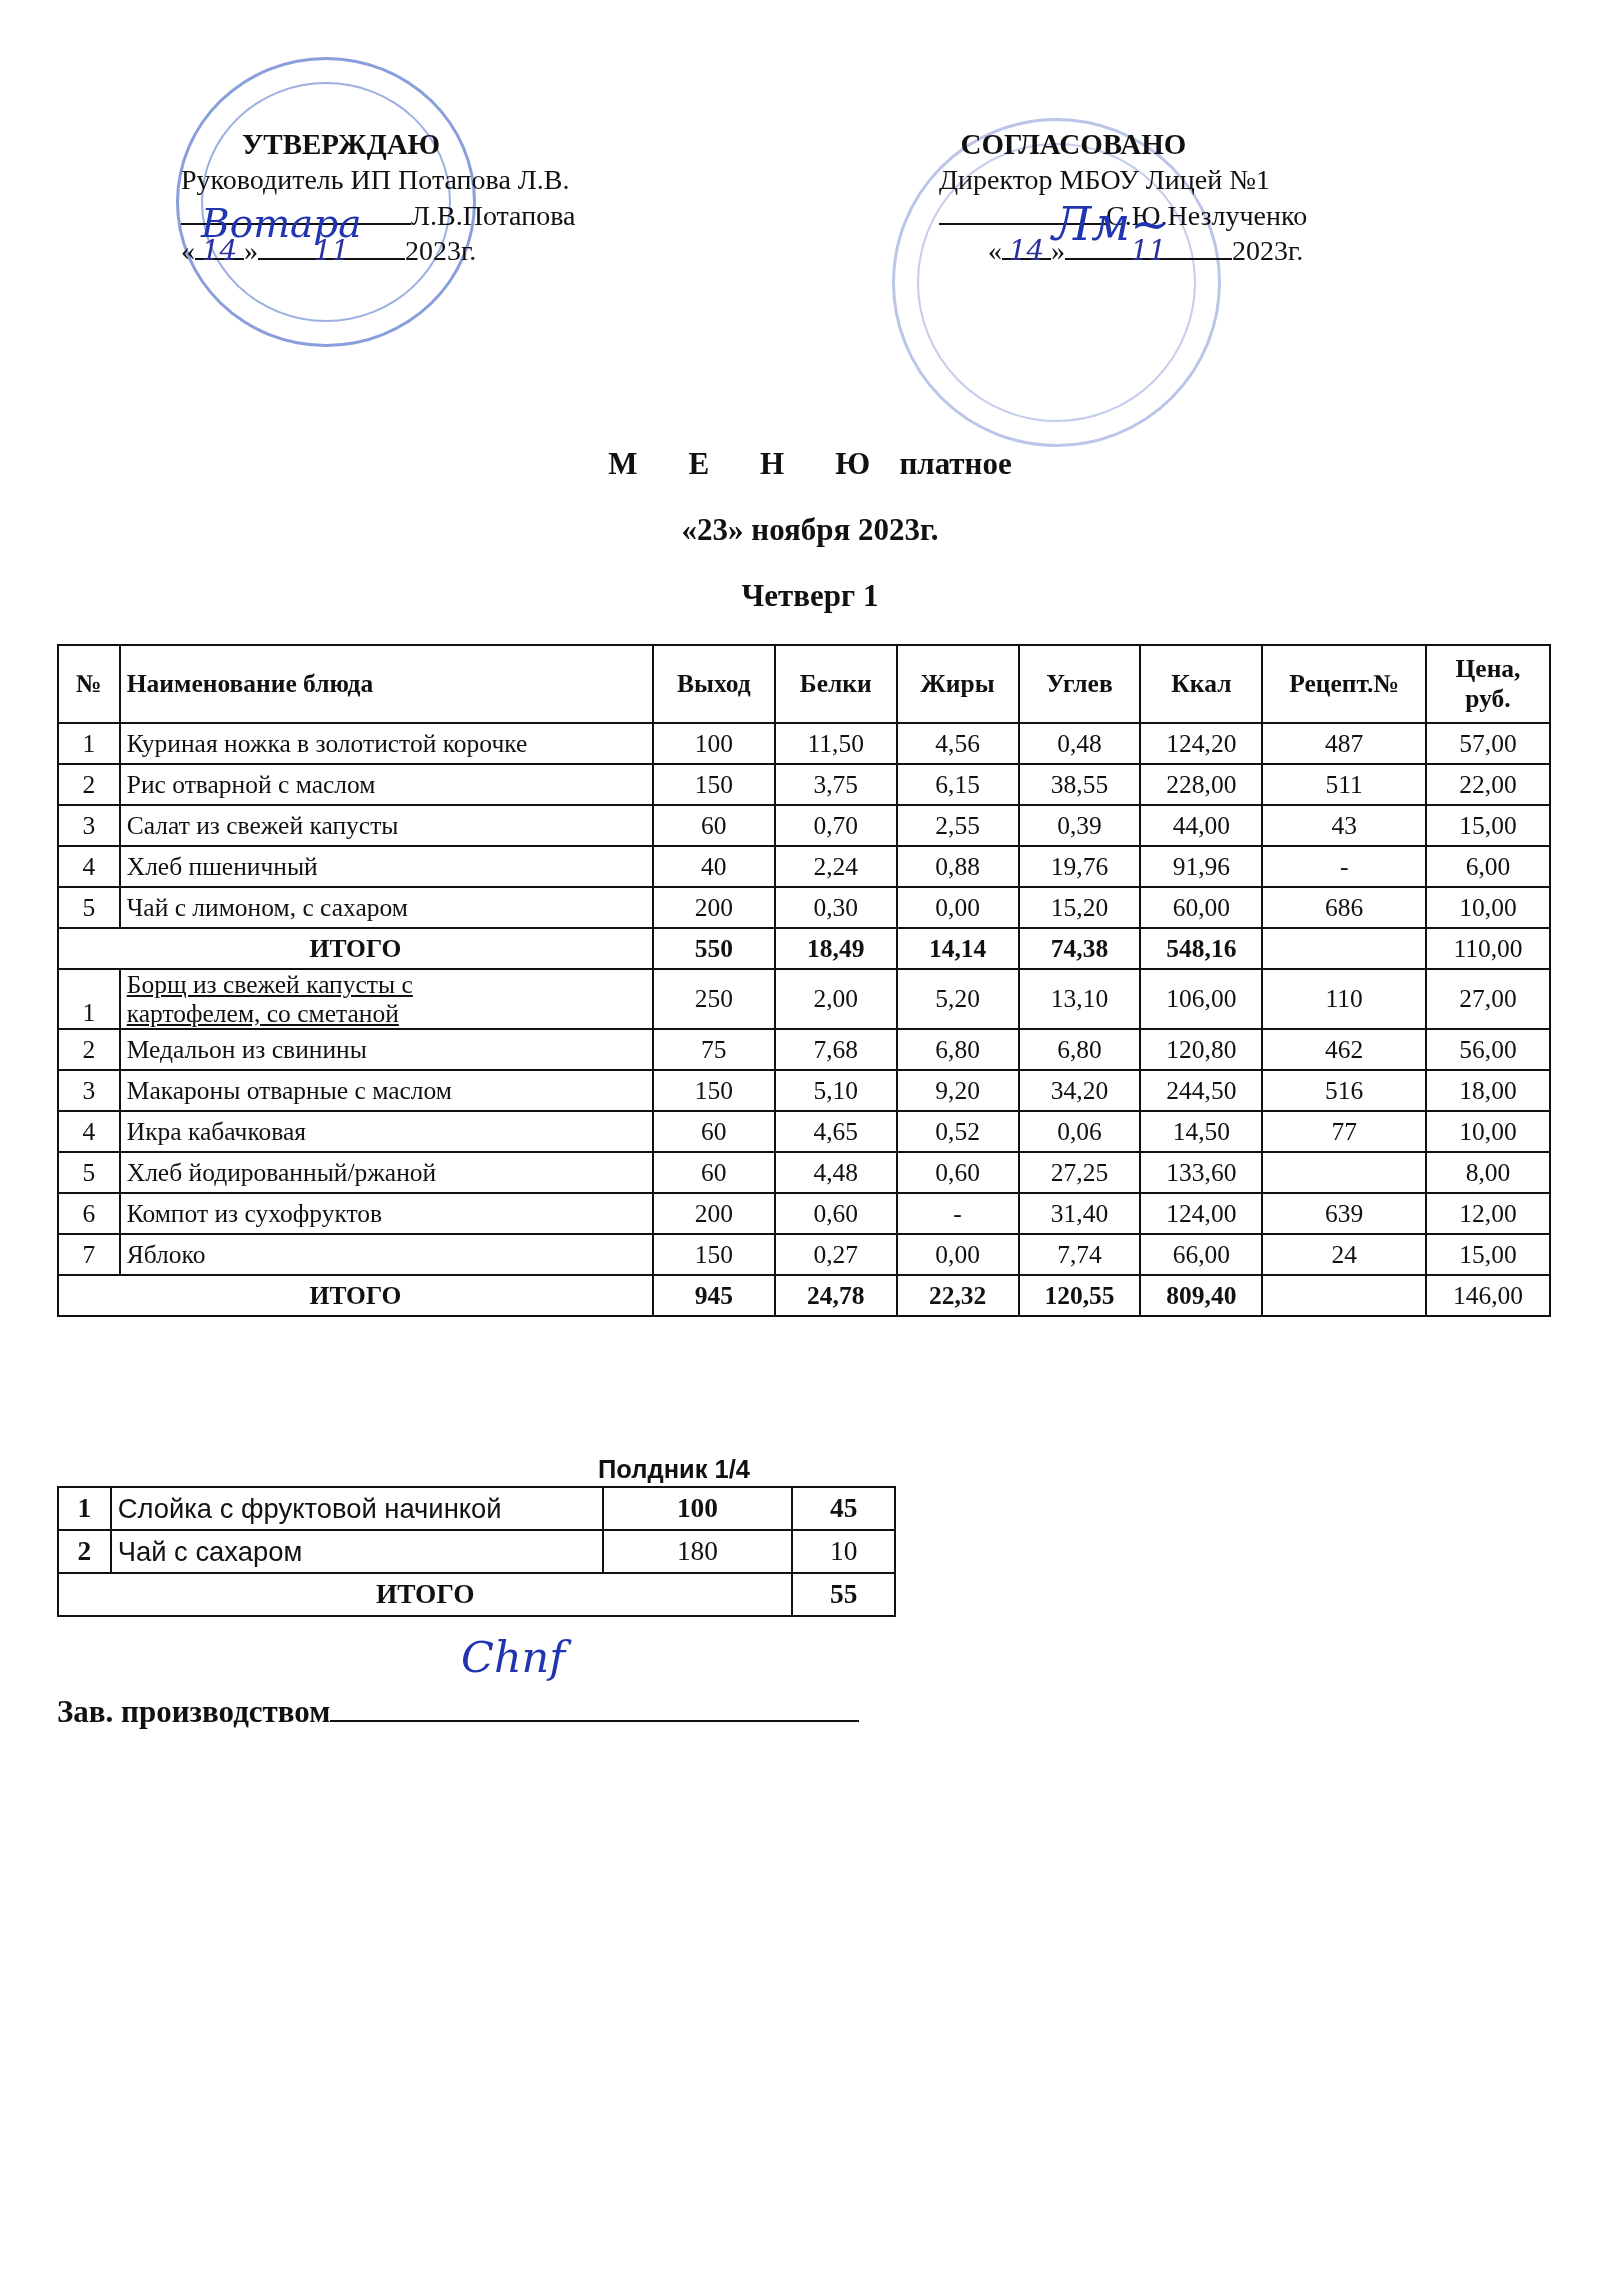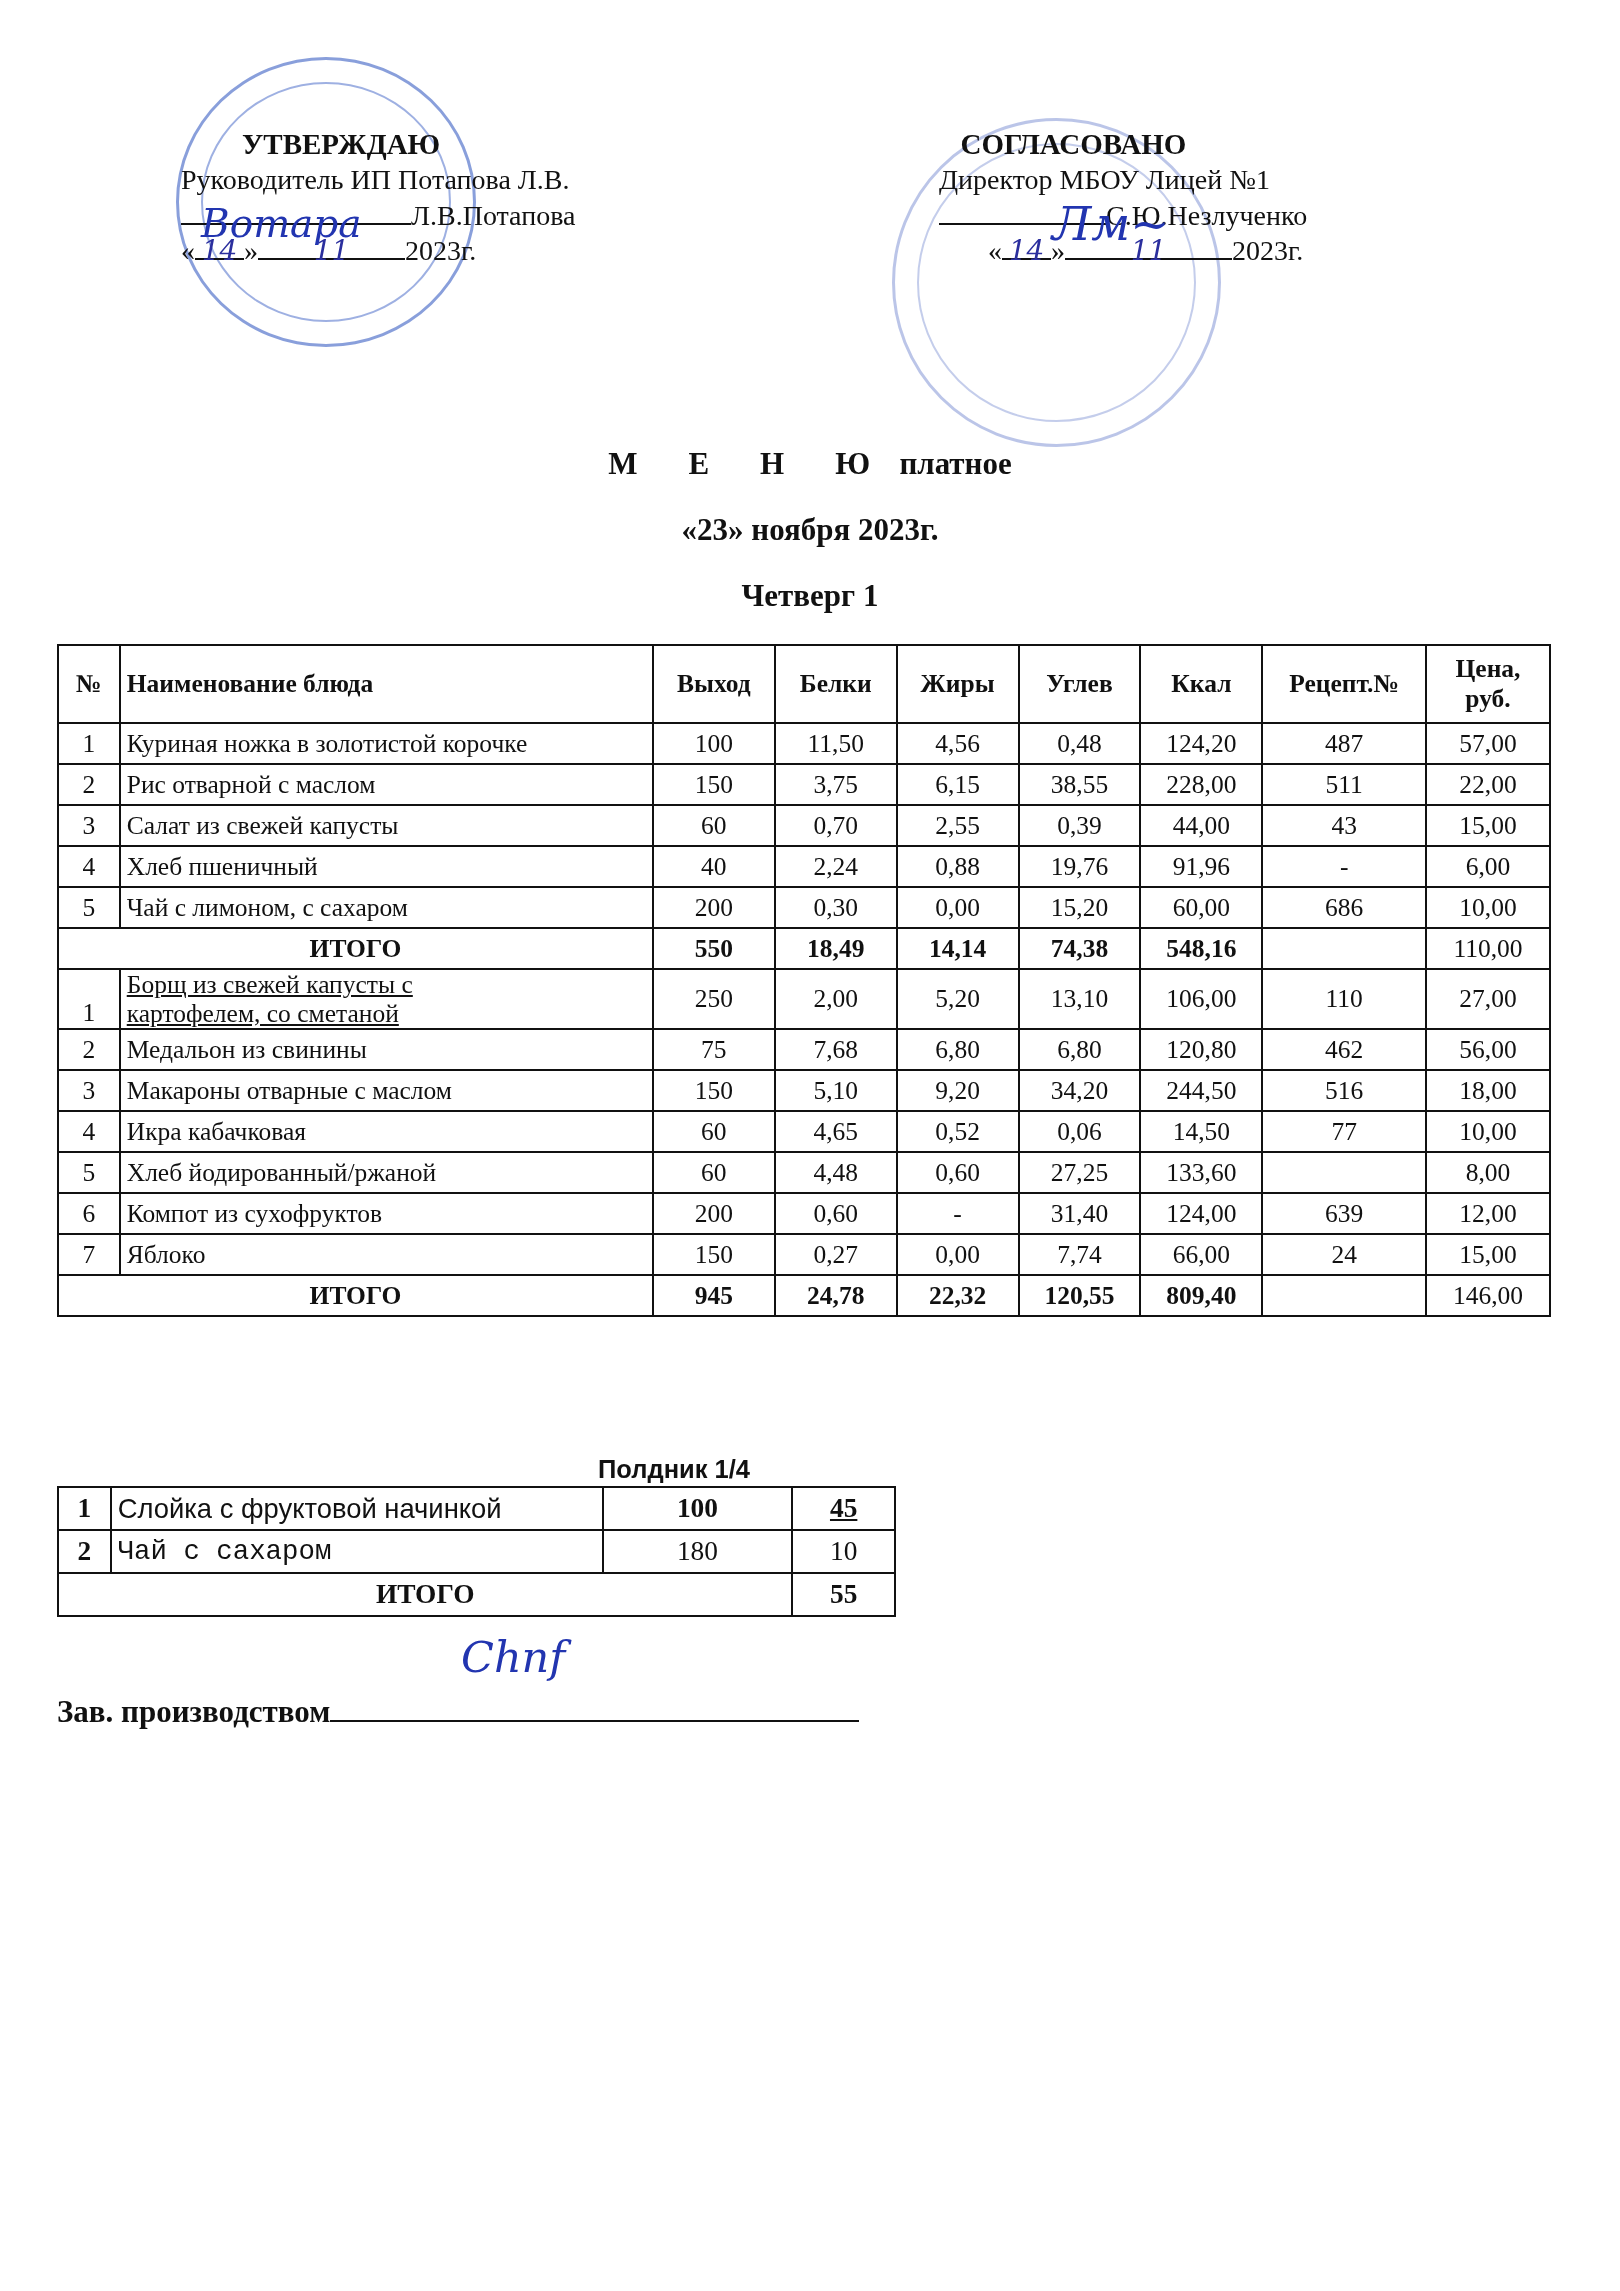--- a/index.html
+++ b/index.html
@@ -256,25 +256,25 @@
   </tbody>
 </table>
 
 <div class="snack-title">Полдник 1/4</div>
 <table class="snack">
   <tbody>
       <tr>
     <td class="s-num">1</td>
     <td class="s-name">Слойка с фруктовой начинкой</td>
     <td class="s-val" style="width:176px; font-weight:bold;">100</td>
-    <td class="s-val" style="font-weight:bold;text-decoration:underline;">45</td>
+    <td class="s-val" style="font-weight:bold;">45</td>
   </tr>
   <tr>
     <td class="s-num">2</td>
-    <td class="s-name" style="font-family:Liberation Mono, monospace;">Чай с сахаром</td>
+    <td class="s-name" style="font-family:Liberation Sans, sans-serif;">Чай с сахаром</td>
     <td class="s-val">180</td>
     <td class="s-val">10</td>
   </tr>
   <tr>
     <td colspan="3" style="text-align:center; font-weight:bold;">ИТОГО</td>
     <td class="s-val" style="font-weight:bold;">55</td>
   </tr>
 </tbody>
   </table>
 

